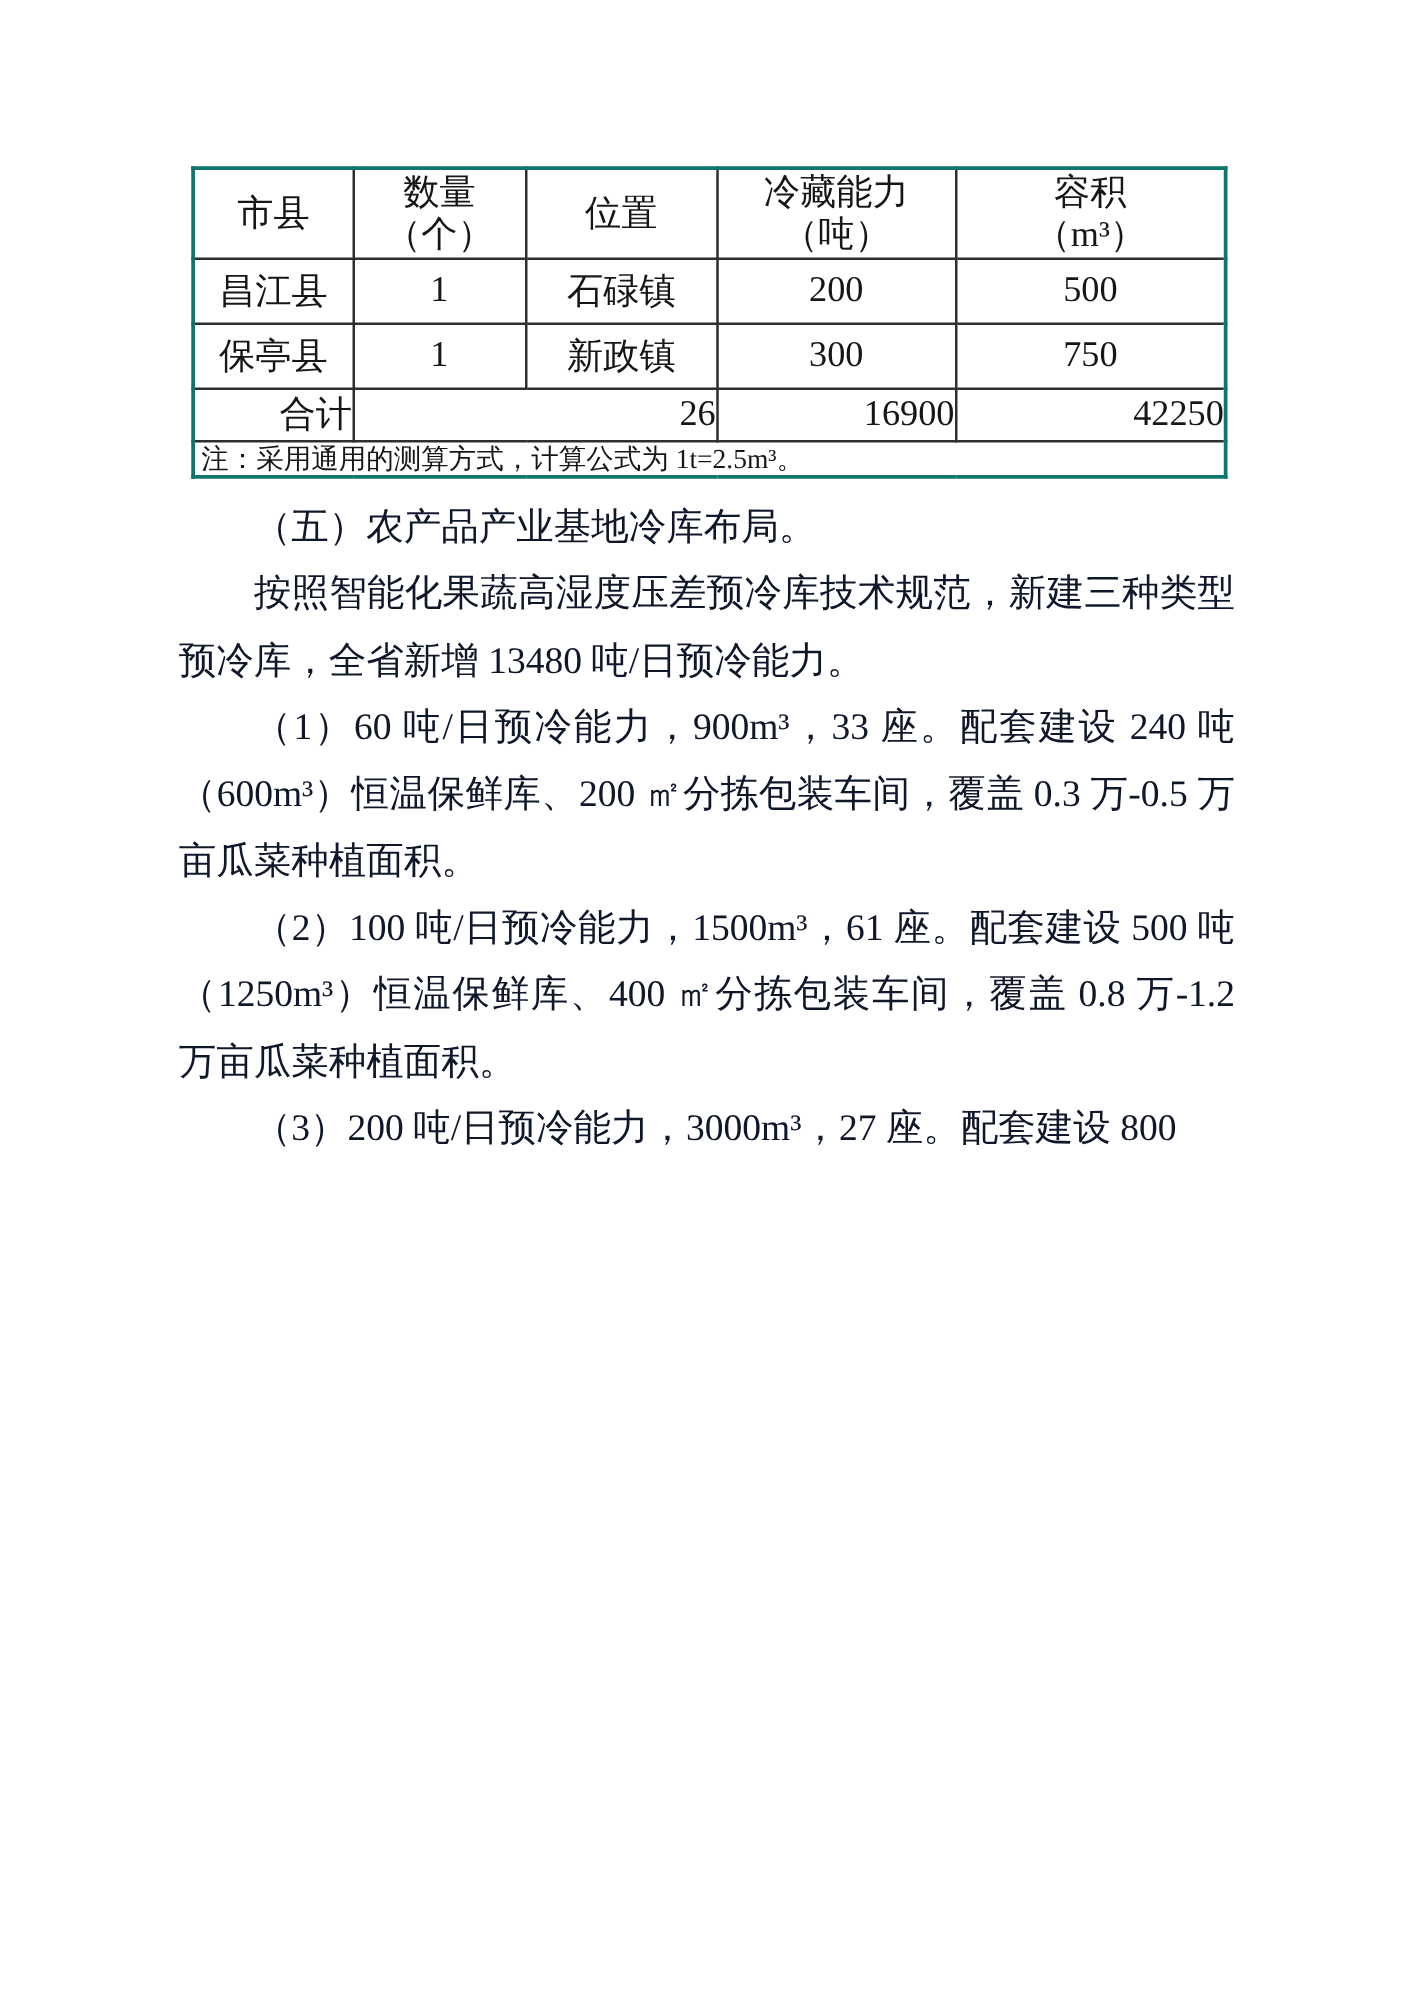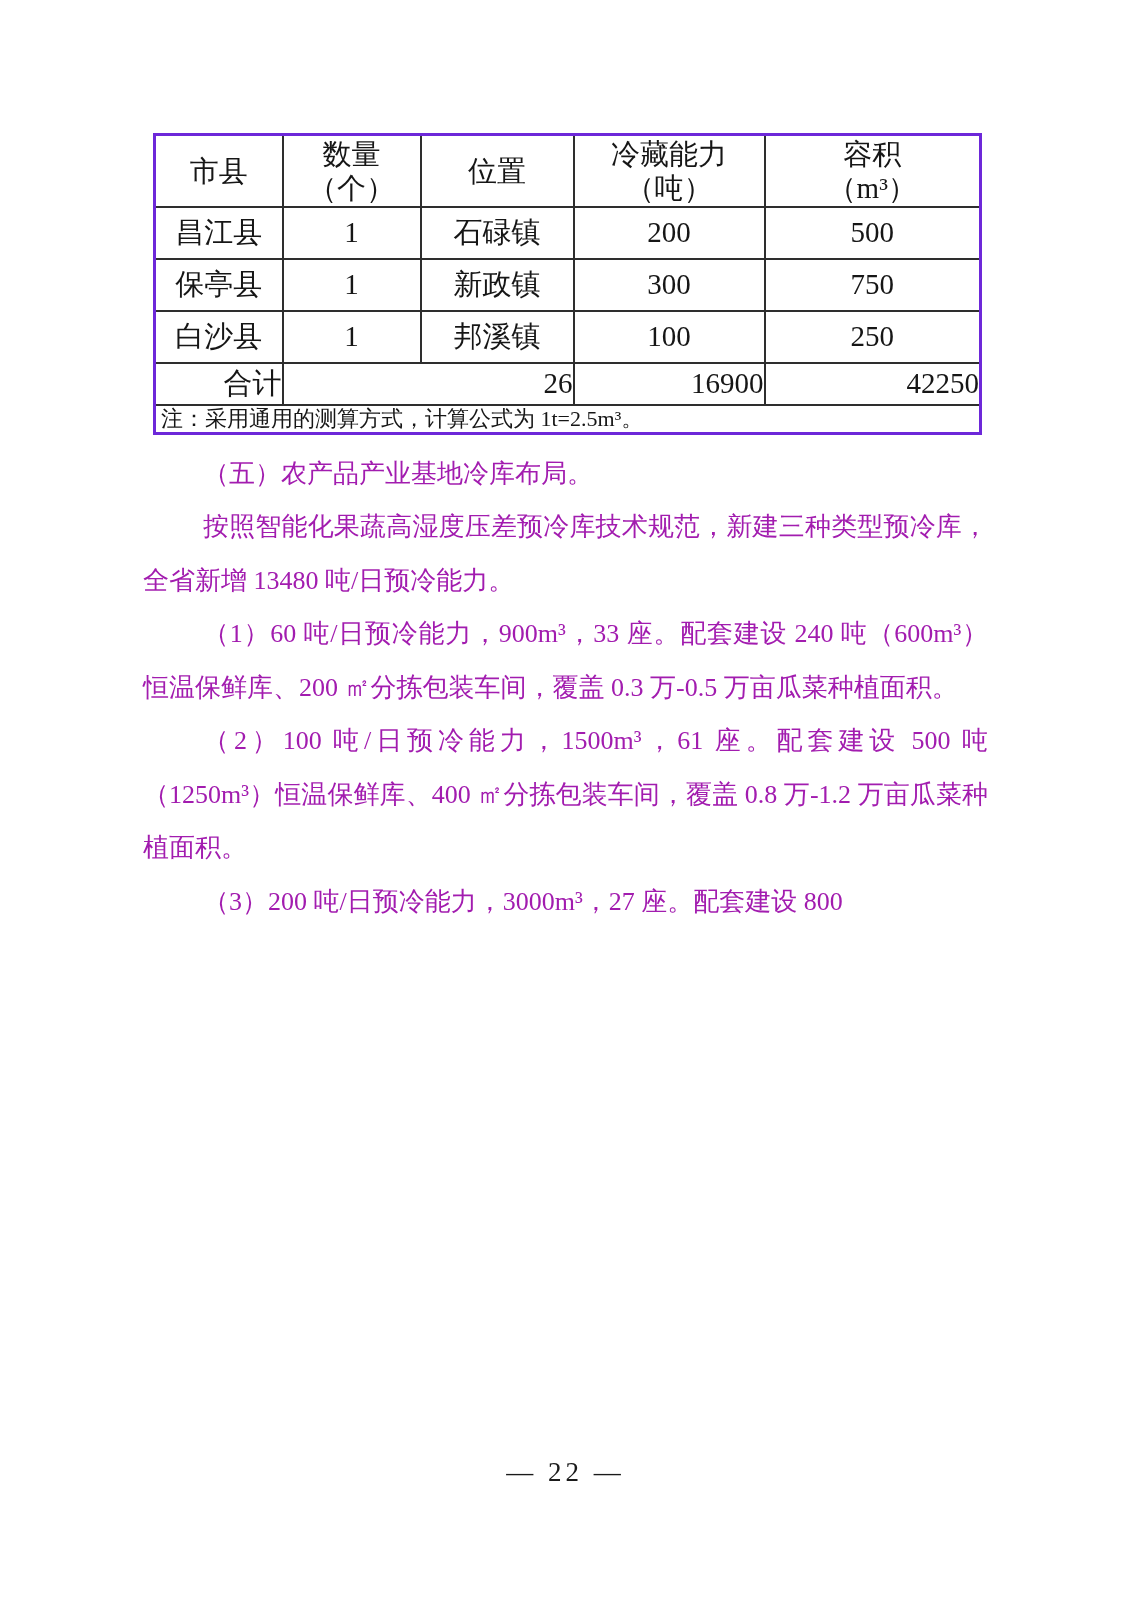--- a/index.html
+++ b/index.html
@@ -19,21 +19,21 @@
     top: 133px;
     width: 845px;
   }
 
   
   table.freezer-table {
     width: 826px;
     margin-left: 10px;
     border-collapse: collapse;
     table-layout: fixed;
-    border: 3px solid #6d28d9;
+    border: 3px solid #0f766e;
   }
   .freezer-table th,
   .freezer-table td {
     border: 2px solid #2e2e2e;
     text-align: center;
     vertical-align: middle;
     font-weight: normal;
     font-size: 29px;
     padding: 0;
   }
@@ -48,25 +48,25 @@
     height: 28px;
     font-size: 22px;
     text-align: left;
     padding-left: 5px;
     line-height: 26px;
   }
 
   
   .textblock { margin-top: 12px; width: 845px; }
   .para {
-    font-size: 26px;
+    font-size: 30px;
     line-height: 53.5px;
     text-align: justify;
     text-indent: 60px;
-    color: #a21caf;
+    color: #0f172a;
   }
   .para .lead-bold { font-weight: bold; }
 
   
   .page-num {
     position: absolute;
     left: 0;
     right: 0;
     bottom: 112px;
     text-align: center;
@@ -109,27 +109,20 @@
           <td>200</td>
           <td>500</td>
         </tr>
         <tr>
           <td>保亭县</td>
           <td>1</td>
           <td>新政镇</td>
           <td>300</td>
           <td>750</td>
         </tr>
-        <tr>
-          <td>白沙县</td>
-          <td>1</td>
-          <td>邦溪镇</td>
-          <td>100</td>
-          <td>250</td>
-        </tr>
         <tr class="total-row">
           <td>合计</td>
           <td colspan="2">26</td>
           <td>16900</td>
           <td>42250</td>
         </tr>
         <tr class="note-row">
           <td colspan="5">注：采用通用的测算方式，计算公式为 1t=2.5m³。</td>
         </tr>
       </tbody>
@@ -138,14 +131,13 @@
     <div class="textblock">
       <p class="para">（五）农产品产业基地冷库布局。</p>
       <p class="para">按照智能化果蔬高湿度压差预冷库技术规范，新建三种类型预冷库，全省新增 13480 吨/日预冷能力。</p>
       <p class="para">（1）60 吨/日预冷能力，900m³，33 座。配套建设 240 吨（600m³）恒温保鲜库、200 ㎡分拣包装车间，覆盖 0.3 万-0.5 万亩瓜菜种植面积。</p>
       <p class="para">（2）100 吨/日预冷能力，1500m³，61 座。配套建设 500 吨（1250m³）恒温保鲜库、400 ㎡分拣包装车间，覆盖 0.8 万-1.2 万亩瓜菜种植面积。</p>
       <p class="para">（3）200 吨/日预冷能力，3000m³，27 座。配套建设 800</p>
     </div>
 
   </div>
 
-  <div class="page-num">— 22 —</div>
 </div>
 
 </body></html>

